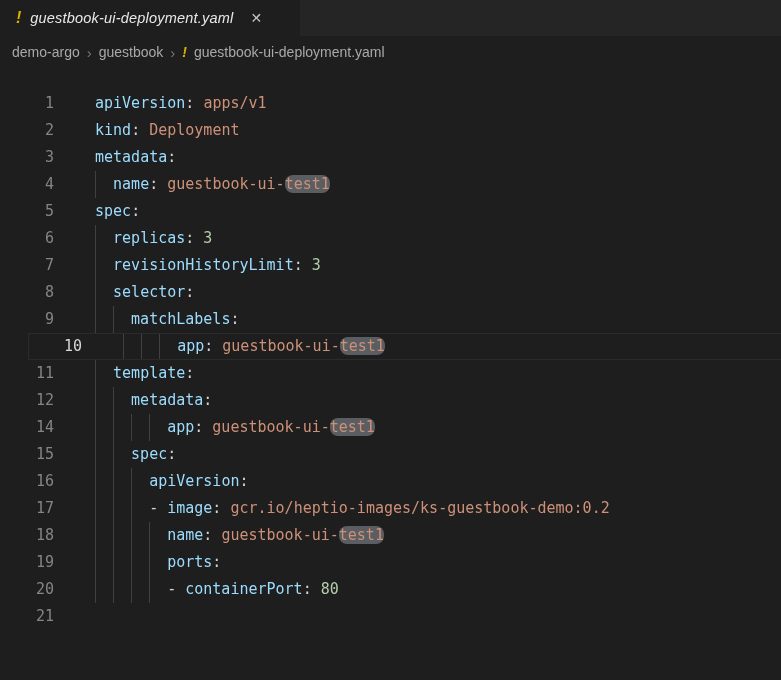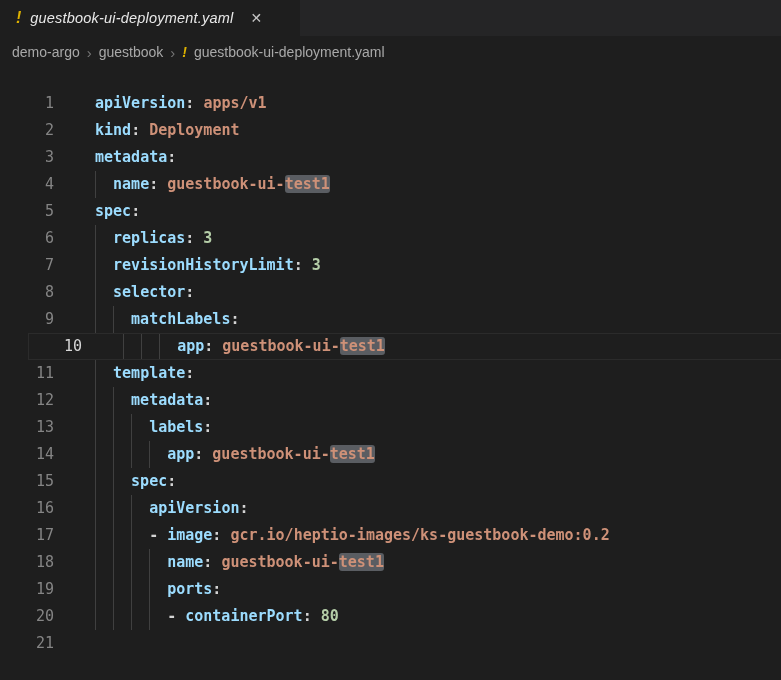--- a/index.html
+++ b/index.html
@@ -104,35 +104,34 @@
     flex:0 0 68px;
     text-align:right;
     padding-right:14px;
     color:var(--line-number);
     user-select:none;
   }
   .row.active .ln{color:var(--line-number-active);}
   .code{
     white-space:pre;
     padding-left:27px;
-    font-weight:bold;
   }
   .g{
     display:inline-block;
     width:2ch;
     height:27px;
     vertical-align:top;
     background:linear-gradient(to right, var(--indent-guide) 1px, transparent 1px);
   }
   .tk-key{color:var(--key);}
   .tk-string{color:var(--string);}
   .tk-number{color:var(--number);}
   .tk-punct{color:var(--punct);}
   .tk-plain{color:var(--punct);}
-  .hl{background:var(--highlight-bg);border-radius:3px;}
+  .hl{background:var(--highlight-bg);border-radius:8px;}
 </style>
 </head>
 <body>
 
 <div class="tabbar">
   <div class="tab">
     <span class="tab-badge">!</span>
     <span class="tab-title">guestbook-ui-deployment.yaml</span>
     <span class="tab-close">✕</span>
   </div>
@@ -191,24 +190,20 @@
       </div>
       <div class="row">
         <span class="ln">11</span>
         <span class="code"><span class="g"></span><span class="tk-key">template</span><span class="tk-punct">:</span></span>
       </div>
       <div class="row">
         <span class="ln">12</span>
         <span class="code"><span class="g"></span><span class="g"></span><span class="tk-key">metadata</span><span class="tk-punct">:</span></span>
       </div>
       <div class="row">
-        <span class="ln">13</span>
-        <span class="code"><span class="g"></span><span class="g"></span><span class="g"></span><span class="tk-key">labels</span><span class="tk-punct">:</span></span>
-      </div>
-      <div class="row">
         <span class="ln">14</span>
         <span class="code"><span class="g"></span><span class="g"></span><span class="g"></span><span class="g"></span><span class="tk-key">app</span><span class="tk-punct">:</span><span class="tk-plain"> </span><span class="tk-string">guestbook-ui-</span><span class="tk-string hl">test1</span></span>
       </div>
       <div class="row">
         <span class="ln">15</span>
         <span class="code"><span class="g"></span><span class="g"></span><span class="tk-key">spec</span><span class="tk-punct">:</span></span>
       </div>
       <div class="row">
         <span class="ln">16</span>
         <span class="code"><span class="g"></span><span class="g"></span><span class="g"></span><span class="tk-key">apiVersion</span><span class="tk-punct">:</span></span>

